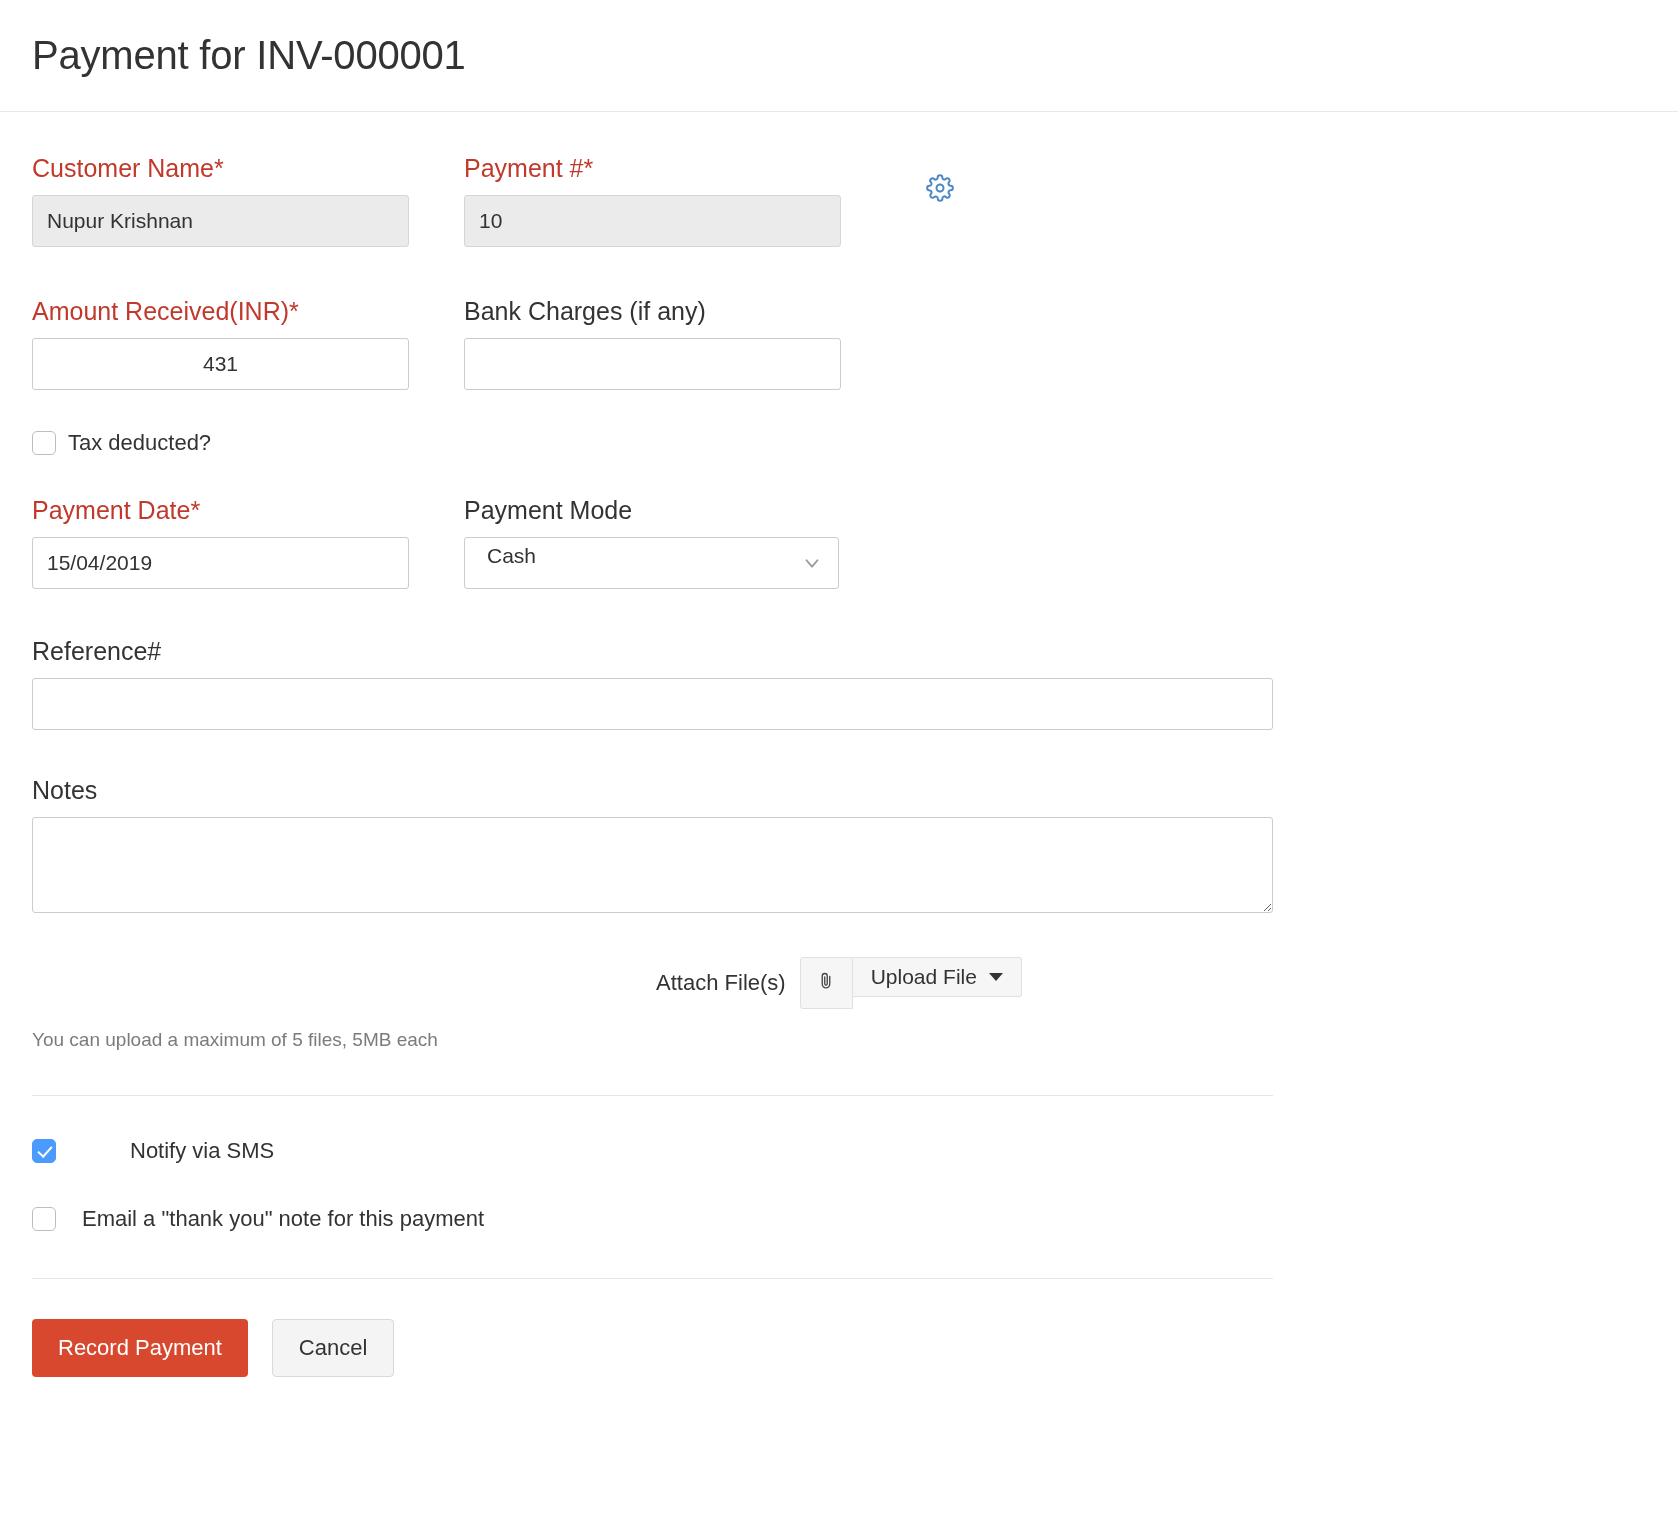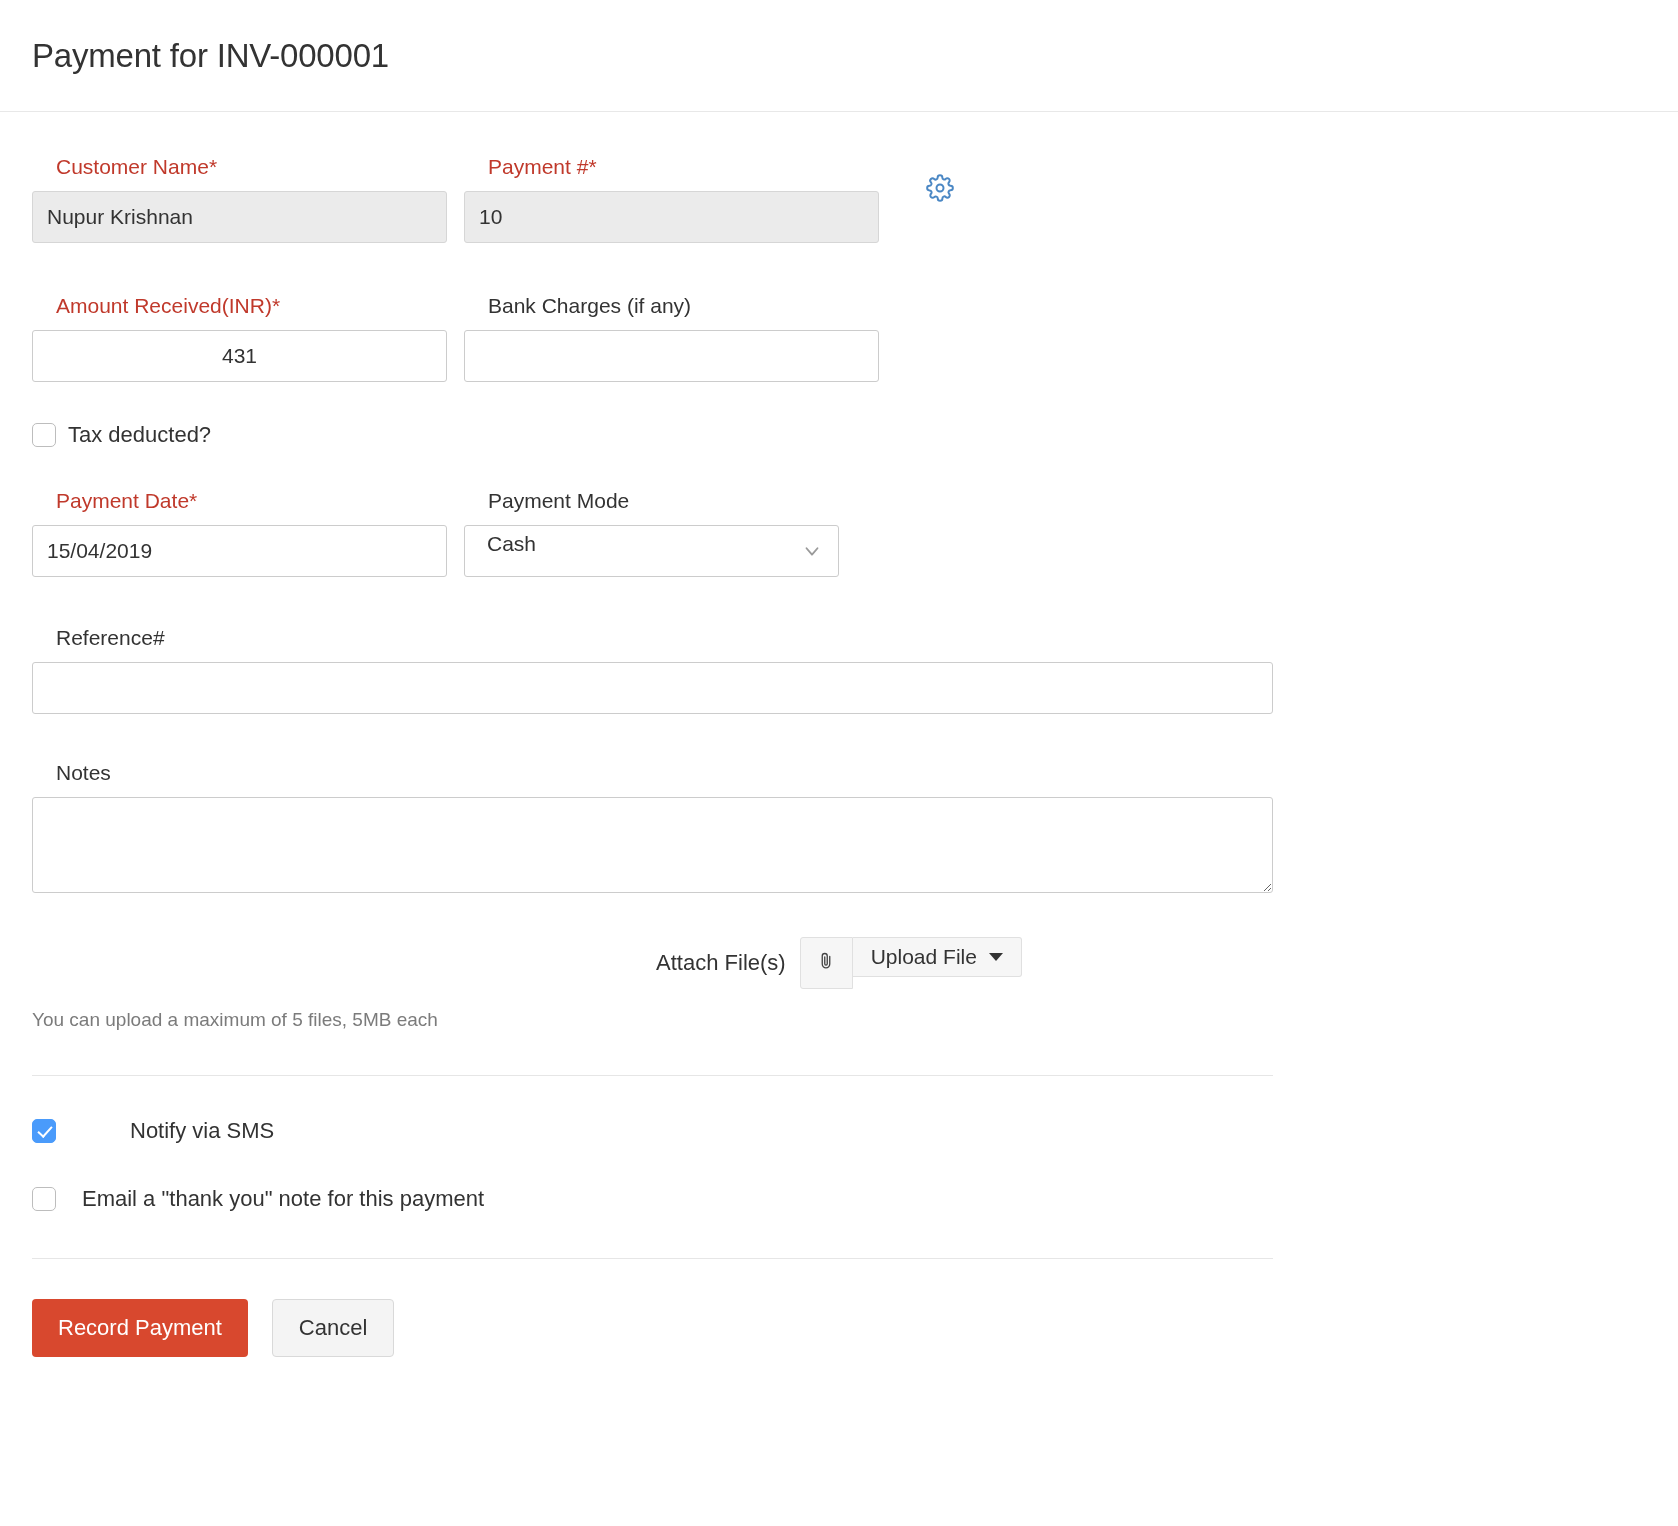--- a/index.html
+++ b/index.html
@@ -18,52 +18,51 @@
 
   
   .page-header {
     height: 112px;
     border-bottom: 1px solid #e8e8e8;
     display: flex;
     align-items: center;
     padding-left: 32px;
   }
   .page-title {
-    font-size: 33px;
+    font-size: 40px;
     font-weight: 400;
     color: #333333;
     letter-spacing: -0.2px;
   }
 
   
   .form-body {
     padding: 0 32px;
   }
 
   .field-label {
-    font-size: 21px;
+    font-size: 25px;
     color: #333333;
     margin-bottom: 14px;
     line-height: 1;
-    margin-left: 24px;
   }
   .field-label.required { color: #c0392b; }
 
   .row {
     display: flex;
     align-items: flex-start;
   }
 
   .col-a { width: 432px; flex: 0 0 432px; }
   .col-b { width: 432px; flex: 0 0 432px; }
 
   .block { margin-top: 0; }
 
   .input {
-    width: 415px;
+    width: 377px;
     height: 52px;
     border: 1px solid #cccccc;
     border-radius: 3px;
     background: #ffffff;
     font-family: "Liberation Sans", sans-serif;
     font-size: 21px;
     color: #333333;
     padding: 0 14px;
     outline: none;
     display: block;

